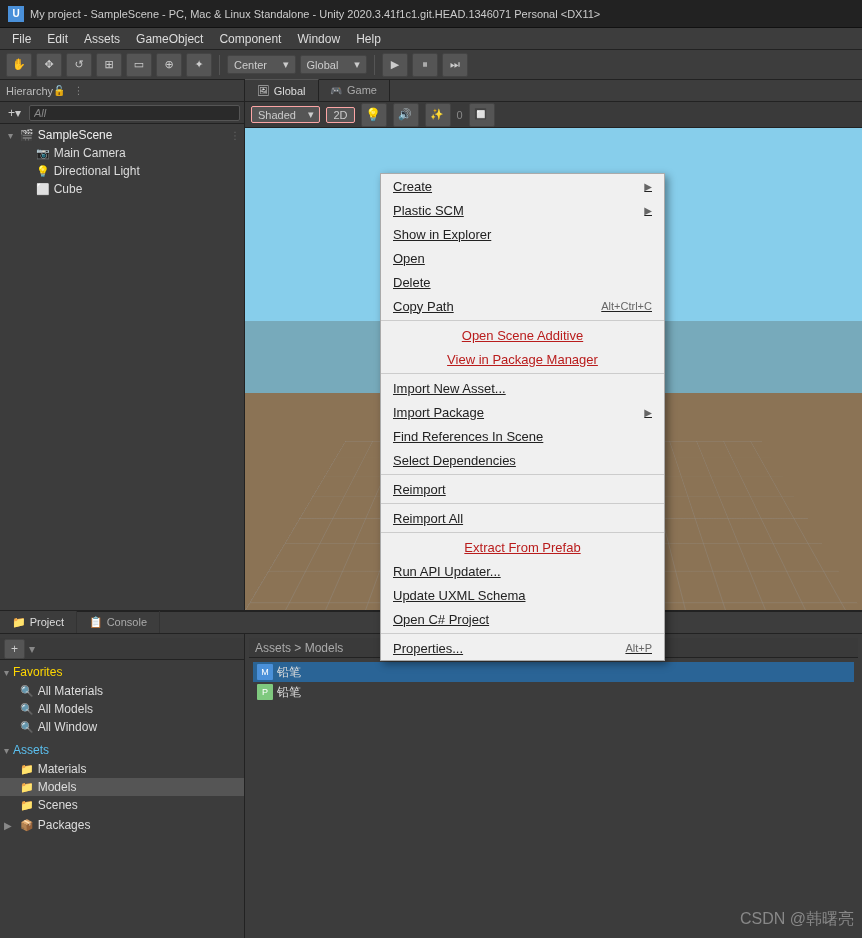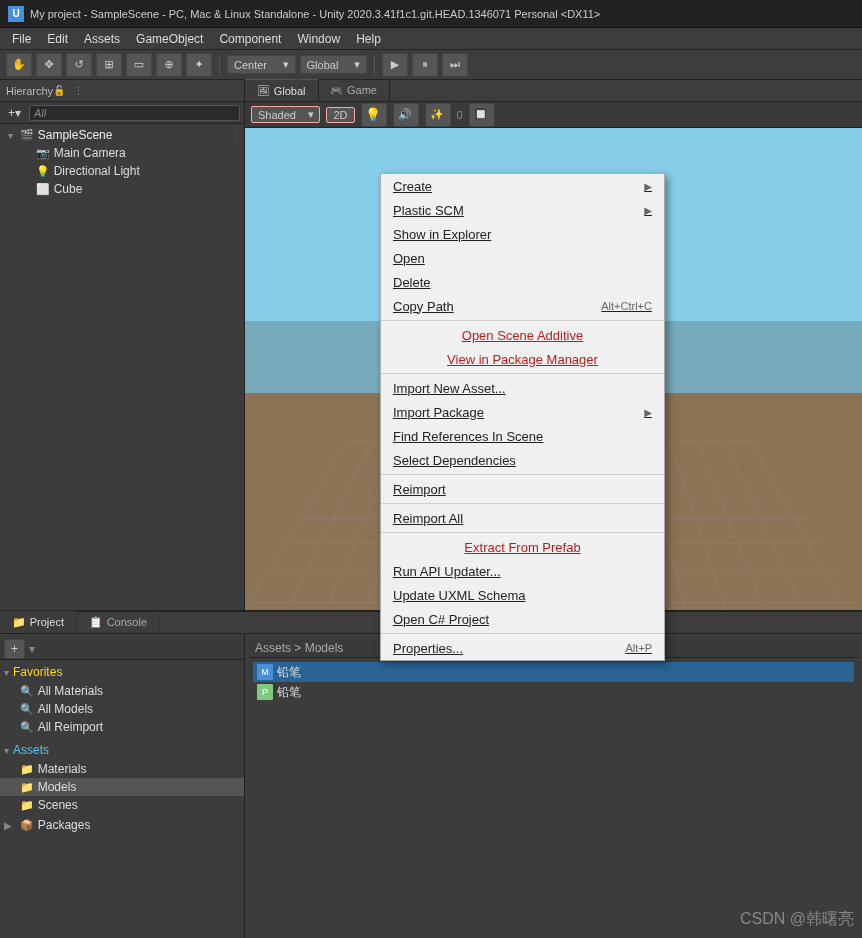--- a/index.html
+++ b/index.html
@@ -571,21 +571,21 @@
           <div class="project-item pi-indent-1">
             <span class="p-icon">🔍</span>
             <span>All Materials</span>
           </div>
           <div class="project-item pi-indent-1">
             <span class="p-icon">🔍</span>
             <span>All Models</span>
           </div>
           <div class="project-item pi-indent-1">
             <span class="p-icon">🔍</span>
-            <span>All Reimport</span>
+            <span>All Window</span>
           </div>
         </div>
 
         <div class="project-section">
           <div class="assets-header">
             <span class="arrow" style="margin-right:4px;">▾</span>
             <span style="font-size:12px;color:#5bc0f0;">Assets</span>
           </div>
           <div class="project-item pi-indent-1">
             <span class="p-icon">📁</span>

